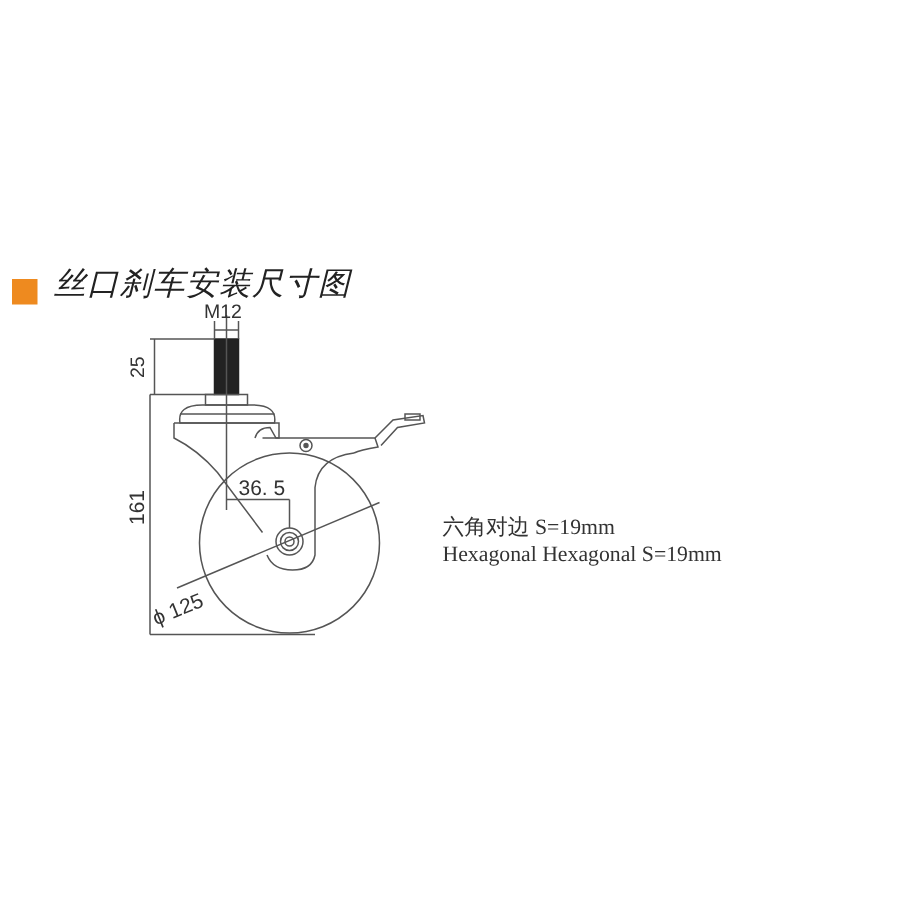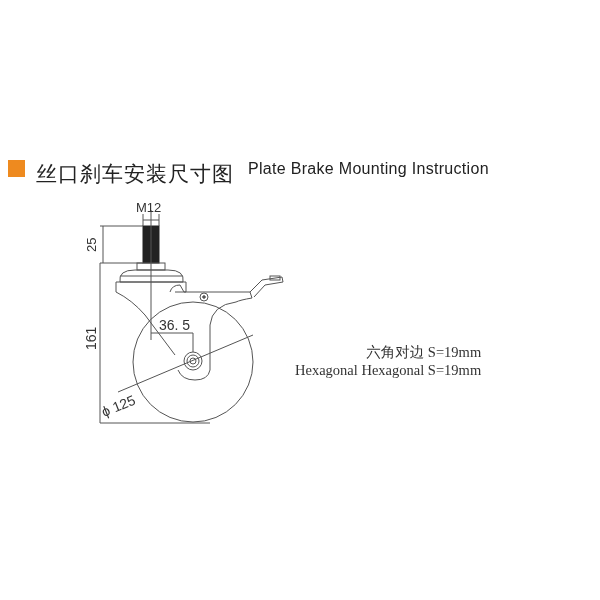--- a/index.html
+++ b/index.html
@@ -1,32 +1,31 @@
 <!DOCTYPE html>
 <html><head>
   <meta charset="utf-8">
   <style>
     html, body { margin: 0; padding: 0; background: #ffffff; }
     body { width: 600px; height: 600px; position: relative; overflow: hidden; font-family: "DejaVu Sans", sans-serif; }
-    .heading { position: absolute; left: 8px; top: 160px; height: 26px; display: flex; align-items: flex-start; white-space: nowrap; }
+    .heading { position: absolute; left: 8px; top: 177px; height: 26px; display: flex; align-items: flex-end; white-space: nowrap; font-style: italic; }
     .heading .bullet { width: 17px; height: 17px; margin-right: 11px; }
     .heading .cn { font-family: "DejaVu Sans", sans-serif; font-size: 21px; color: #222; letter-spacing: 1px; }
     .heading .en { font-family: "Liberation Sans", sans-serif; font-size: 16px; color: #222; margin-left: 14px; letter-spacing: 0.3px; }
     .drawing { position: absolute; left: 0; top: 0; width: 600px; height: 600px; }
-    .notes { position: absolute; left: 295px; top: 344px; font-family: "Liberation Serif", serif; font-size: 14.5px; color: #333; line-height: 17.5px; text-align: right; }
+    .notes { position: absolute; left: 295px; top: 344px; font-family: "Liberation Serif", serif; font-size: 14.5px; color: #333; line-height: 17.5px; }
     .notes div { white-space: nowrap; }
     .dim-text { font-family: "Liberation Sans", sans-serif; fill: #333; }
   </style>
 </head>
 <body>
 
 <div class="heading">
   <div class="bullet" style="background: rgb(238, 138, 31);"></div>
   <span class="cn">丝口刹车安装尺寸图</span>
-  <span class="en">Plate Brake Mounting Instruction</span>
 </div>
 
 <svg class="drawing" viewBox="0 0 600 600" xmlns="http://www.w3.org/2000/svg">
   <g fill="none" stroke="#555" stroke-width="1">
 
     <rect x="143" y="226" width="16" height="37" fill="#222" stroke="#222"></rect>
 
     <line x1="143" y1="214" x2="143" y2="226"></line>
     <line x1="159" y1="214" x2="159" y2="226"></line>
     <line x1="143" y1="220" x2="159" y2="220"></line>

